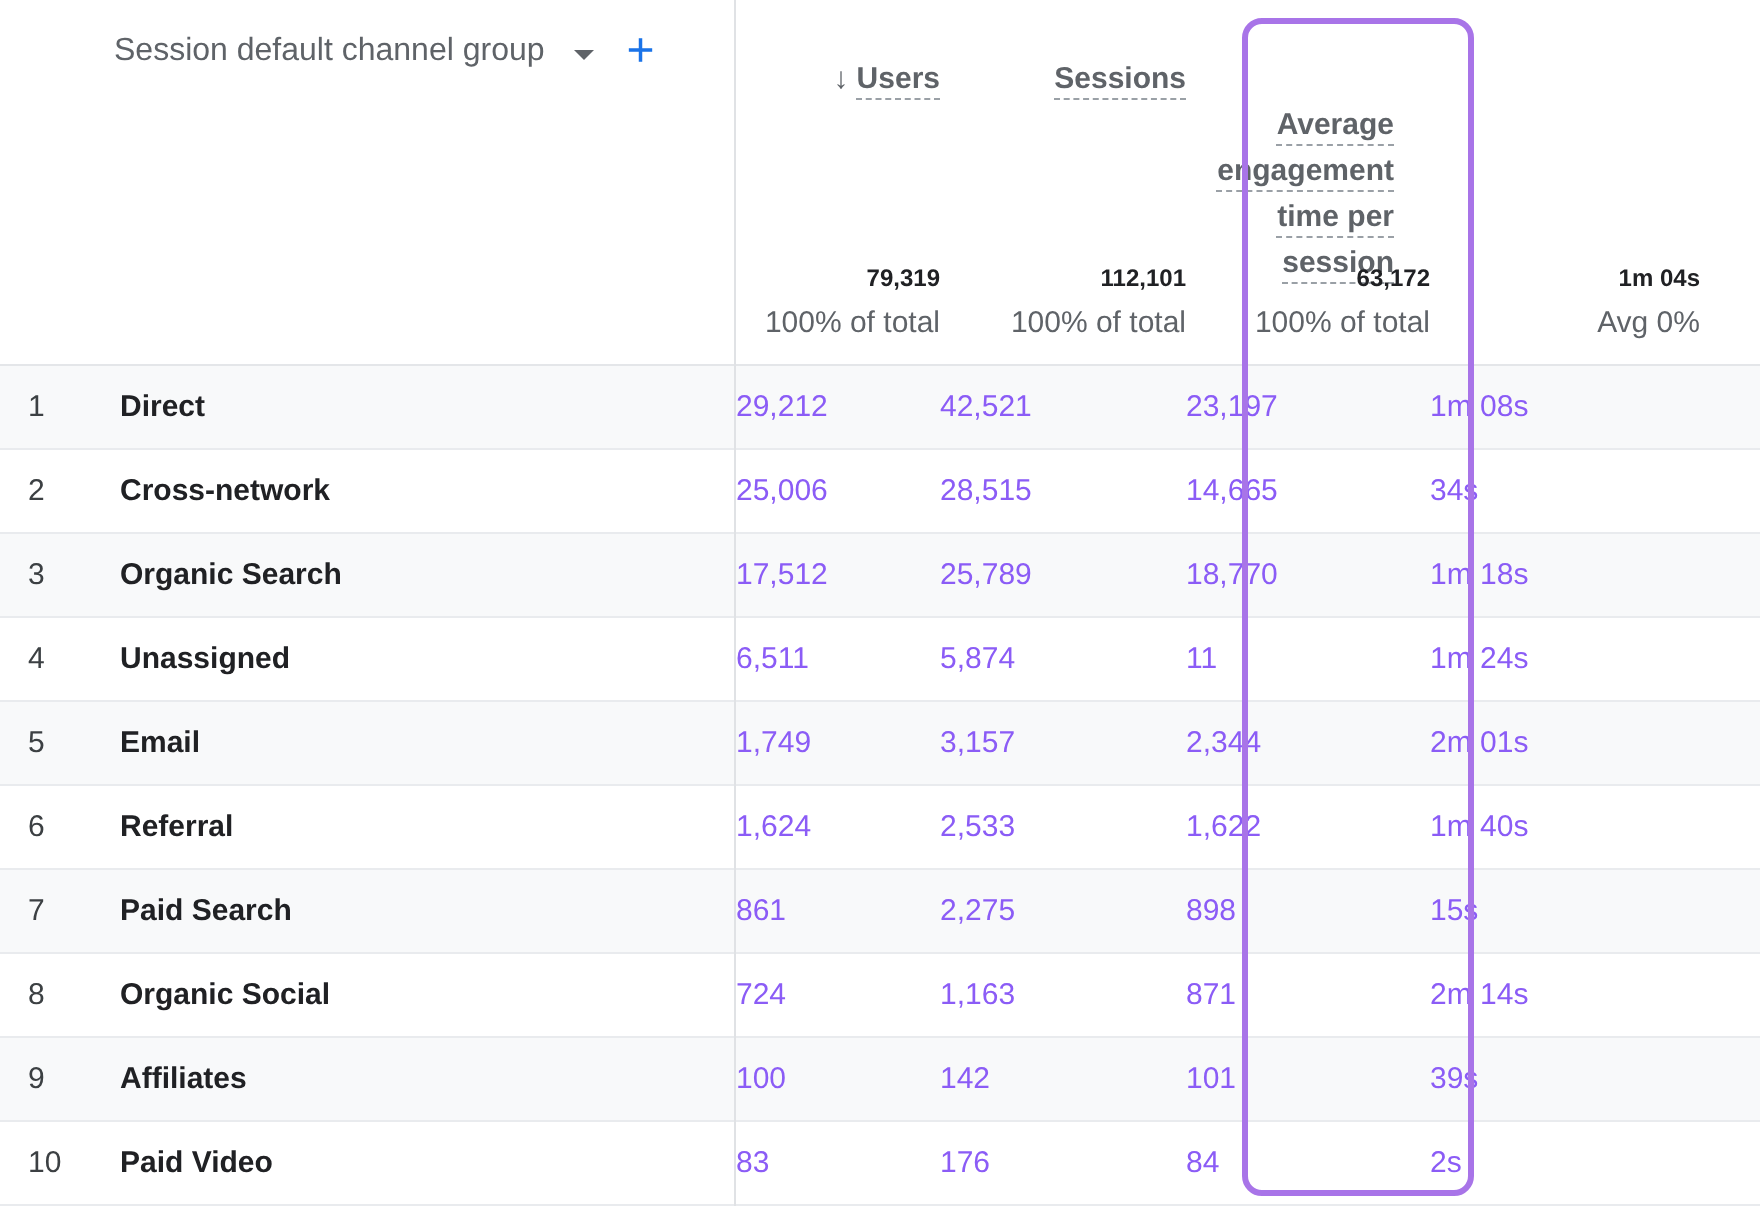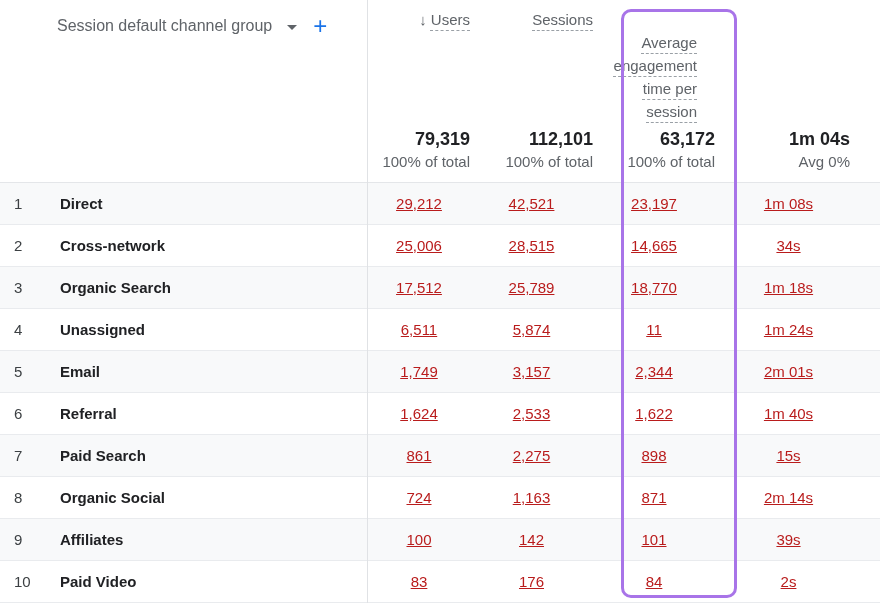--- a/index.html
+++ b/index.html
@@ -48,25 +48,26 @@
     border: none;
     color: #1a73e8;
     font-size: 24px;
     font-weight: 500;
     line-height: 24px;
     padding: 0;
     margin-left: 16px;
     cursor: pointer;
   }
   .m-head {
-    padding-top: 8px;
+    padding-top: 28px;
     text-align: right;
     font-size: 15px;
     color: #5f6368;
     line-height: 23px;
+    font-weight: bold;
   }
   .m-head.last { padding-right: 18px; }
   .m-label {
     text-decoration: underline;
     text-decoration-style: dashed;
     text-decoration-color: #9aa0a6;
     text-decoration-thickness: 1px;
     text-underline-offset: 5px;
     display: inline-block;
     text-align: right;
@@ -83,21 +84,21 @@
   .totals-row {
     height: 73px;
     box-sizing: border-box;
     border-bottom: 1px solid #e4e6e9;
     padding-top: 18px;
   }
   .totals-spacer { grid-column: 1 / 3; }
   .total-cell { text-align: right; }
   .total-cell.last { padding-right: 30px; }
   .total-value {
-    font-size: 18px;
+    font-size: 12px;
     font-weight: 700;
     color: #202124;
     line-height: 22px;
   }
   .total-sub {
     font-size: 15px;
     color: #5f6368;
     line-height: 24px;
   }
   
@@ -105,21 +106,21 @@
     height: 42px;
     box-sizing: border-box;
     border-bottom: 1px solid #e9ebee;
     align-items: center;
     font-size: 15px;
     background: #ffffff;
   }
   .t-row.odd { background: #f8f9fa; }
   .c.rank { padding-left: 14px; color: #3c4043; }
   .c.channel { padding-left: 14px; font-weight: 600; color: #202124; }
-  .c.num { text-align: center; color: #b91c1c; text-decoration: underline; }
+  .c.num { text-align: left; color: #8b5cf6; }
   .c.num.last { padding-right: 18px; }
   
   .v-divider {
     position: absolute;
     left: 367px;
     top: 0;
     width: 1px;
     height: 603px;
     background: #e0e2e5;
   }

